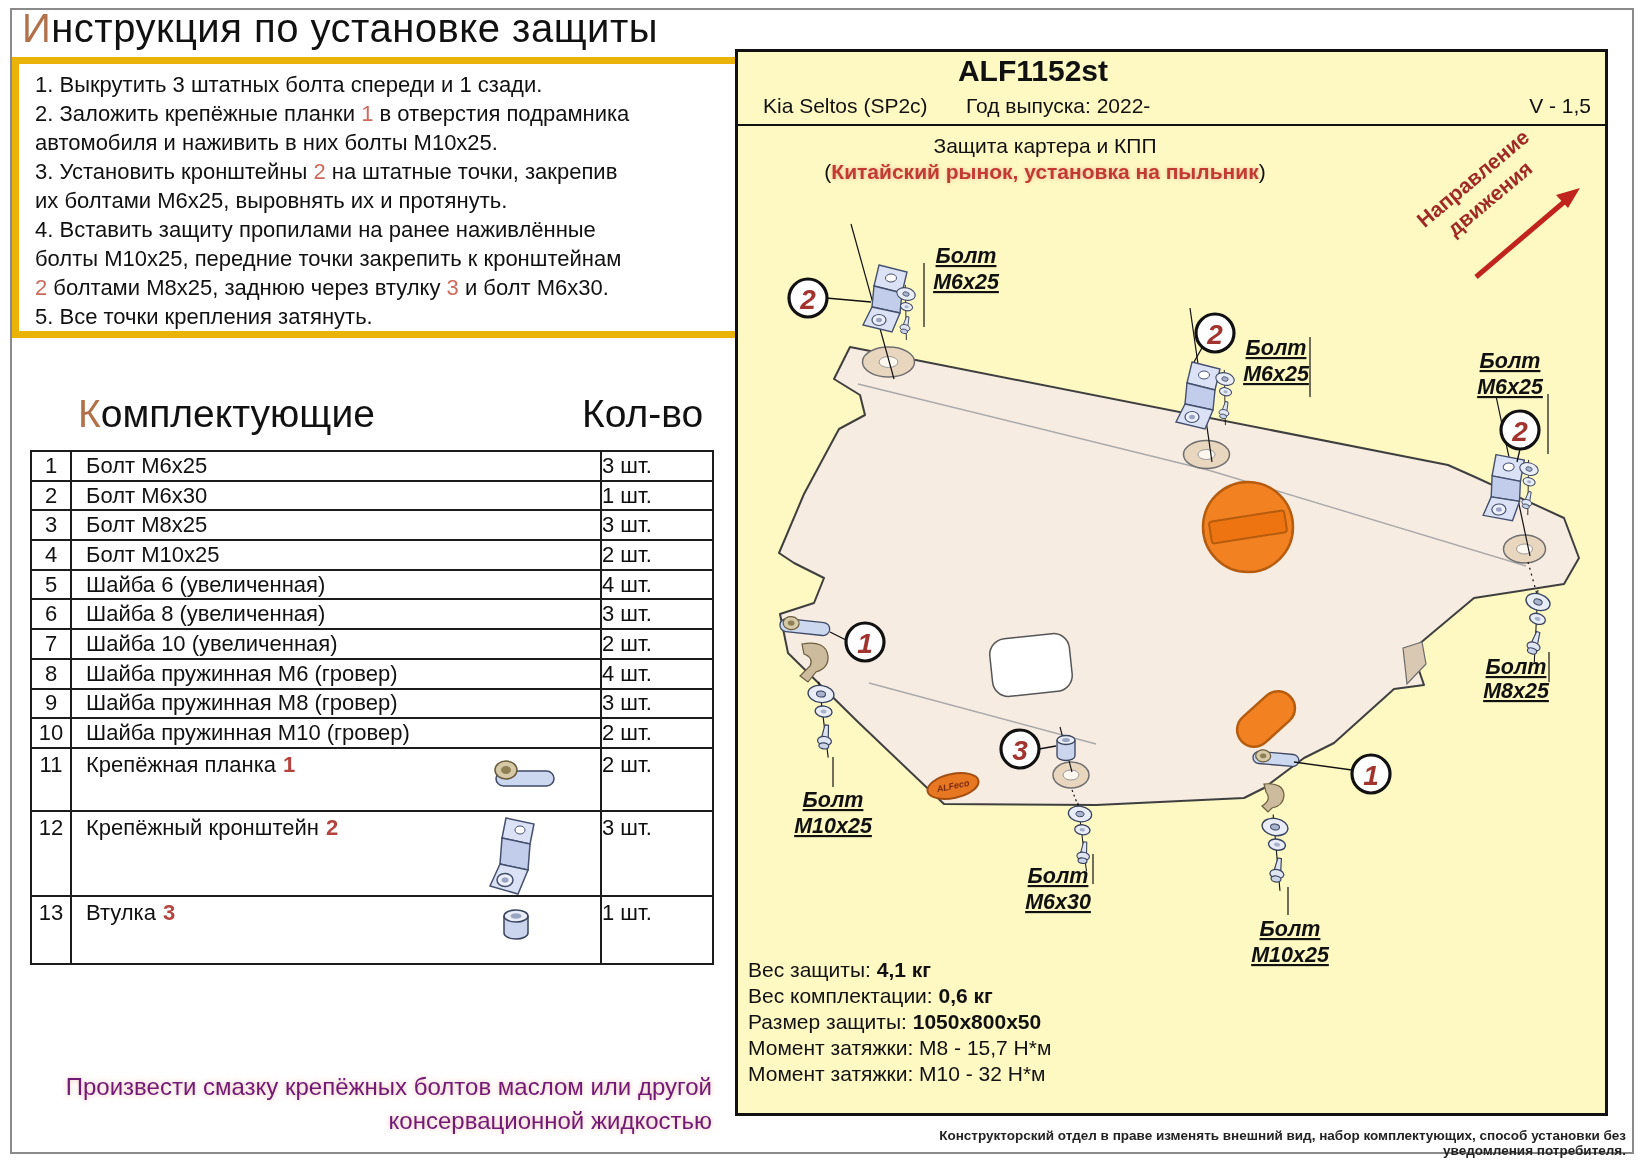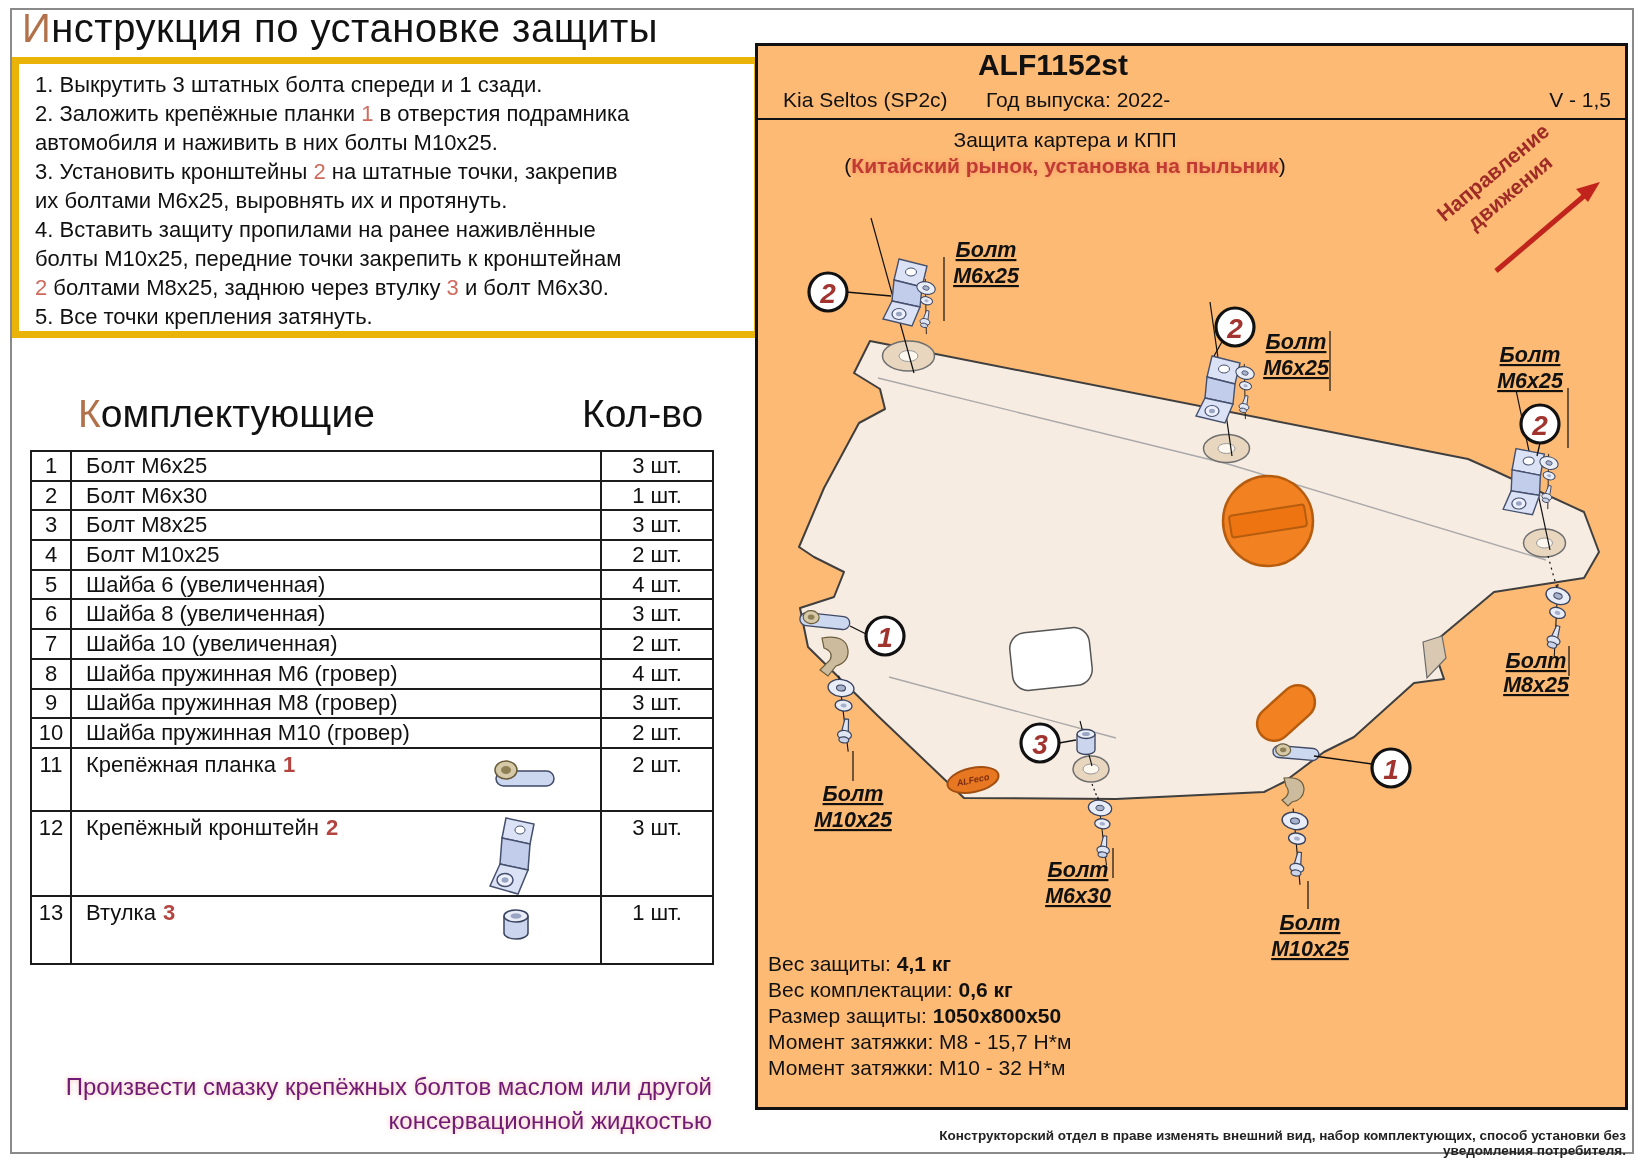--- a/index.html
+++ b/index.html
@@ -12,29 +12,29 @@
   .brown{color:#b1714a;}
   #instructions-box{left:12px;top:57px;width:711px;height:261px;border:7px solid #eab308;
       padding:6px 8px 0 16px;font-size:22px;line-height:29px;}
   .redref{color:#cf6a5d;}
   #parts-title{left:78px;top:392px;font-size:39px;white-space:nowrap;}
   #qty-title{left:582px;top:392px;font-size:39px;white-space:nowrap;}
   #parts-table{left:30px;top:450px;width:682px;border-collapse:collapse;table-layout:fixed;font-size:22px;}
   #parts-table td{border:2px solid #1c1c1c;padding:0;overflow:hidden;}
   #parts-table td.num{text-align:center;}
   #parts-table td.nm{padding-left:14px;position:relative;}
-  #parts-table td.qty{text-align:center;margin-top:46px;}
+  #parts-table td.qty{margin-top:46px;}
   #parts-table tr.short{height:29.7px;}
   #parts-table tr.tall td{vertical-align:top;padding-top:3px;}
   .tblref{color:#b4443f;font-weight:bold;margin-left:7px;}
   .picon{position:absolute;}
   #grease-note{left:12px;top:1070px;width:700px;text-align:right;font-size:24px;line-height:34px;
       color:#701a75;text-shadow:0 0 5px rgba(235,130,120,.55);}
   
-  #panel{left:735px;top:43px;width:867px;height:1061px;border:3px solid #111;background:#fdba74;margin-left:20px;}
+  #panel{left:735px;top:49px;width:867px;height:1061px;border:3px solid #111;background:#fef9c3;}
   #part-code{left:0;top:2px;width:590px;text-align:center;font-size:30px;font-weight:bold;}
   #model-name{left:25px;top:42px;font-size:21px;}
   #prod-year{left:228px;top:42px;font-size:21px;}
   #version{right:14px;top:42px;font-size:21px;}
   #header-divider{left:0;top:72px;width:100%;height:2px;background:#111;}
   #subtitle1{left:0;top:82px;width:614px;text-align:center;font-size:21px;}
   #subtitle2{left:0;top:108px;width:614px;text-align:center;font-size:21px;}
   .redmk{color:#c13b33;font-weight:bold;text-shadow:0 0 4px rgba(220,100,90,.4);}
   #specs{left:10px;top:905px;font-size:21px;line-height:26px;}
   .spec-val-b{font-weight:bold;}

